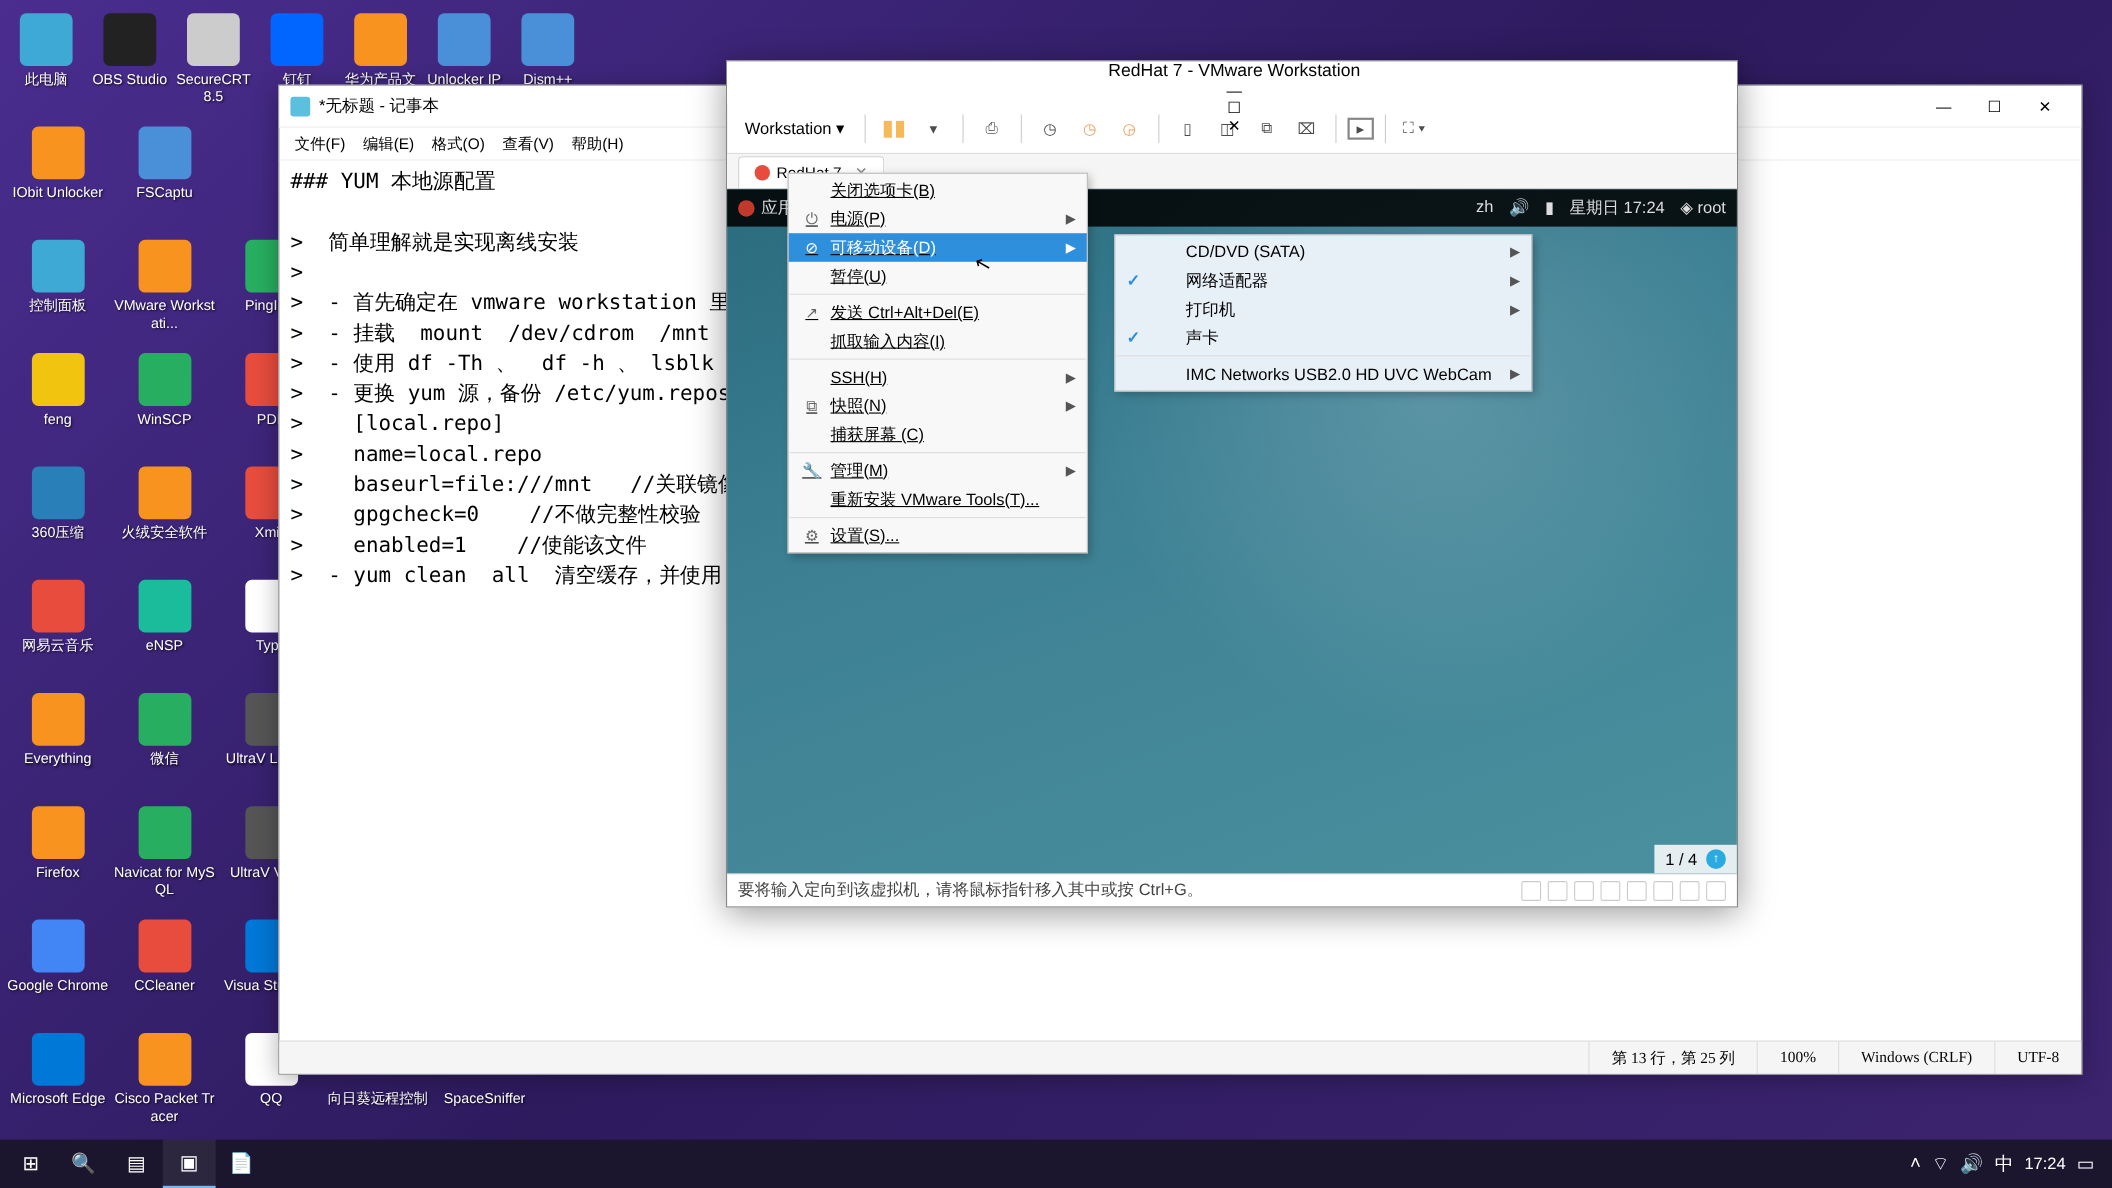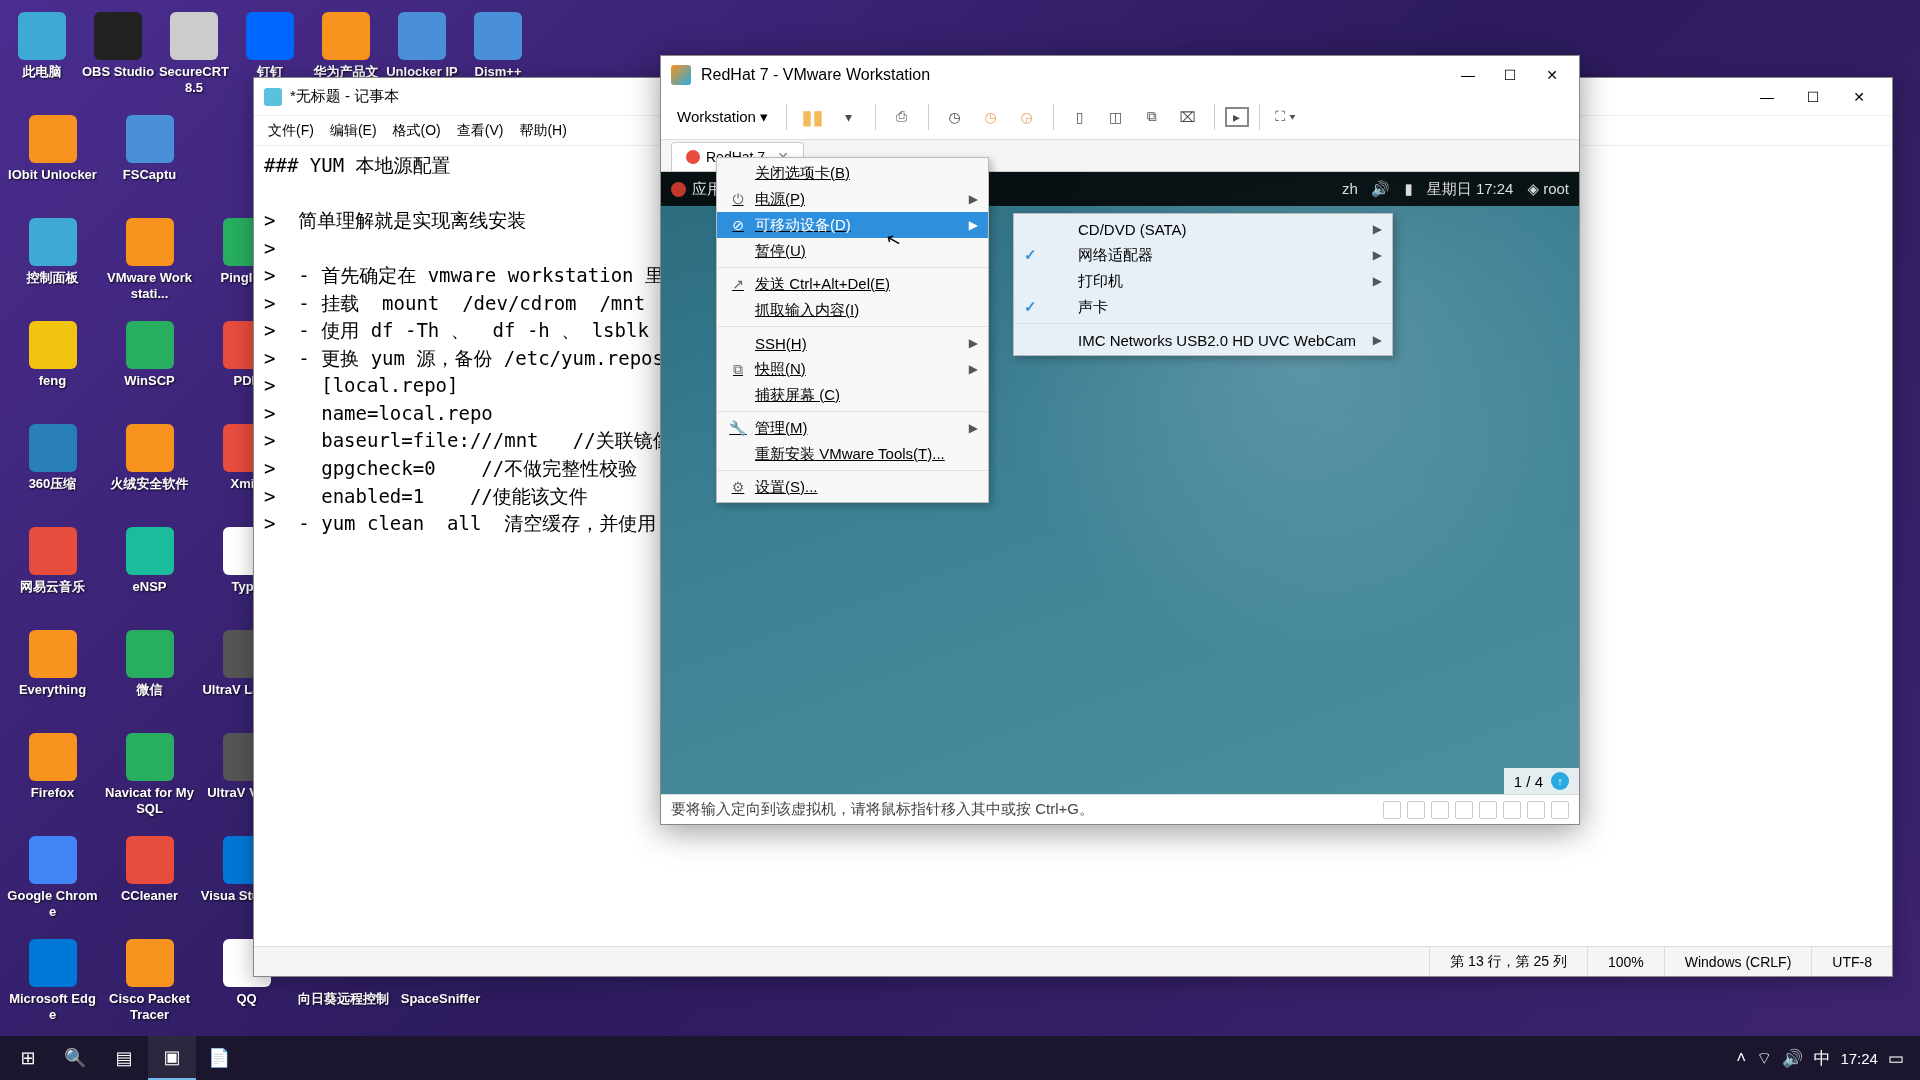--- a/index.html
+++ b/index.html
@@ -1,39 +1,39 @@
 <!DOCTYPE html>
 <html><head>
 <meta charset="utf-8">
 <style>
 * { margin:0; padding:0; box-sizing:border-box; font-family:"Microsoft YaHei","Segoe UI",sans-serif; }
 body { width:1920px; height:1080px; background:linear-gradient(135deg,#4a2d8f 0%,#2d1b5e 50%,#3d2470 100%); overflow:hidden; position:relative; font-size:14px; }
 
 
 .desktop { position:absolute; top:0; left:0; width:540px; height:1010px; padding:8px 4px; }
-.drow { display:flex;font-weight:bold; }
+.drow { display:flex; }
 .dicon { width:97px; height:103px; display:flex; flex-direction:column; align-items:center; justify-content:flex-start; padding-top:4px; cursor:pointer; }
 .dicon .ic { width:48px; height:48px; border-radius:6px; display:flex; align-items:center; justify-content:center; font-size:28px; color:#fff; }
 .dicon .lbl { color:#fff; font-size:13px; text-align:center; margin-top:4px; text-shadow:1px 1px 2px rgba(0,0,0,.8); line-height:1.2; max-width:92px; word-break:break-all; }
 
 
 .notepad { position:absolute; left:253px; top:77px; width:1640px; height:900px; background:#fff; border:1px solid #888; box-shadow:0 4px 20px rgba(0,0,0,.3); }
 .np-title { height:38px; background:#fff; display:flex; align-items:center; padding:0 10px; border-bottom:1px solid #eee; }
 .np-title .ticon { width:18px; height:18px; background:#5bc0de; border-radius:3px; margin-right:8px; }
 .np-title .ttxt { flex:1; font-size:15px; }
 .np-title .wbtn { width:46px; height:30px; display:flex; align-items:center; justify-content:center; cursor:pointer; font-size:14px; }
 .np-menu { height:30px; display:flex; align-items:center; padding:0 6px; border-bottom:1px solid #eee; }
 .np-menu .mi { padding:4px 8px; font-size:14px; cursor:pointer; }
 .np-body { padding:6px 10px; font-size:19px; line-height:1.45; white-space:pre-wrap; font-family:"Microsoft YaHei",monospace; }
 .np-status { position:absolute; bottom:0; left:0; right:0; height:30px; border-top:1px solid #ddd; display:flex; align-items:center; justify-content:flex-end; font-size:14px; background:#f5f5f5; }
-.np-status span { padding:0 20px; border-left:1px solid #ddd; height:100%; display:flex; align-items:center; }
+.np-status span { padding:0 20px; border-left:1px solid #ddd; height:100%; display:flex; align-items:center;font-family:Liberation Serif, serif; }
 
 
 .vmware { position:absolute; left:660px; top:55px; width:920px; height:770px; background:#fff; border:1px solid #888; box-shadow:0 6px 30px rgba(0,0,0,.4); display:flex; flex-direction:column; }
-.vm-titlebar { height:38px; display:flex; align-items:center; padding:0 6px 0 10px; background:#fff; }
+.vm-titlebar { height:38px; display:flex; align-items:center; padding:0 6px 0 10px; background:#fff;flex-direction:column; }
 .vm-titlebar .vicon { width:20px; height:20px; background:linear-gradient(135deg,#f7931e,#29abe2); border-radius:3px; margin-right:10px; }
 .vm-titlebar .ttxt { flex:1; font-size:16px; }
 .vm-titlebar .wbtn { width:42px; height:30px; display:flex; align-items:center; justify-content:center; cursor:pointer; }
 .vm-toolbar { height:46px; display:flex; align-items:center; padding:0 8px; border-bottom:1px solid #ddd; gap:4px; }
 .vm-toolbar .ws { padding:4px 8px; font-size:15px; cursor:pointer; }
 .vm-toolbar .sep { width:1px; height:26px; background:#ccc; margin:0 6px; }
 .vm-toolbar .tbtn { width:32px; height:32px; display:flex; align-items:center; justify-content:center; cursor:pointer; opacity:.7; }
 .vm-toolbar .pause { color:#f39c12; font-size:20px; }
 .vm-tabs { height:32px; display:flex; align-items:flex-end; padding:0 10px; background:#f5f5f5; border-bottom:1px solid #ccc; }
 .vm-tab { background:#fff; border:1px solid #ccc; border-bottom:none; padding:6px 14px; font-size:14px; display:flex; align-items:center; gap:6px; border-radius:4px 4px 0 0; }

